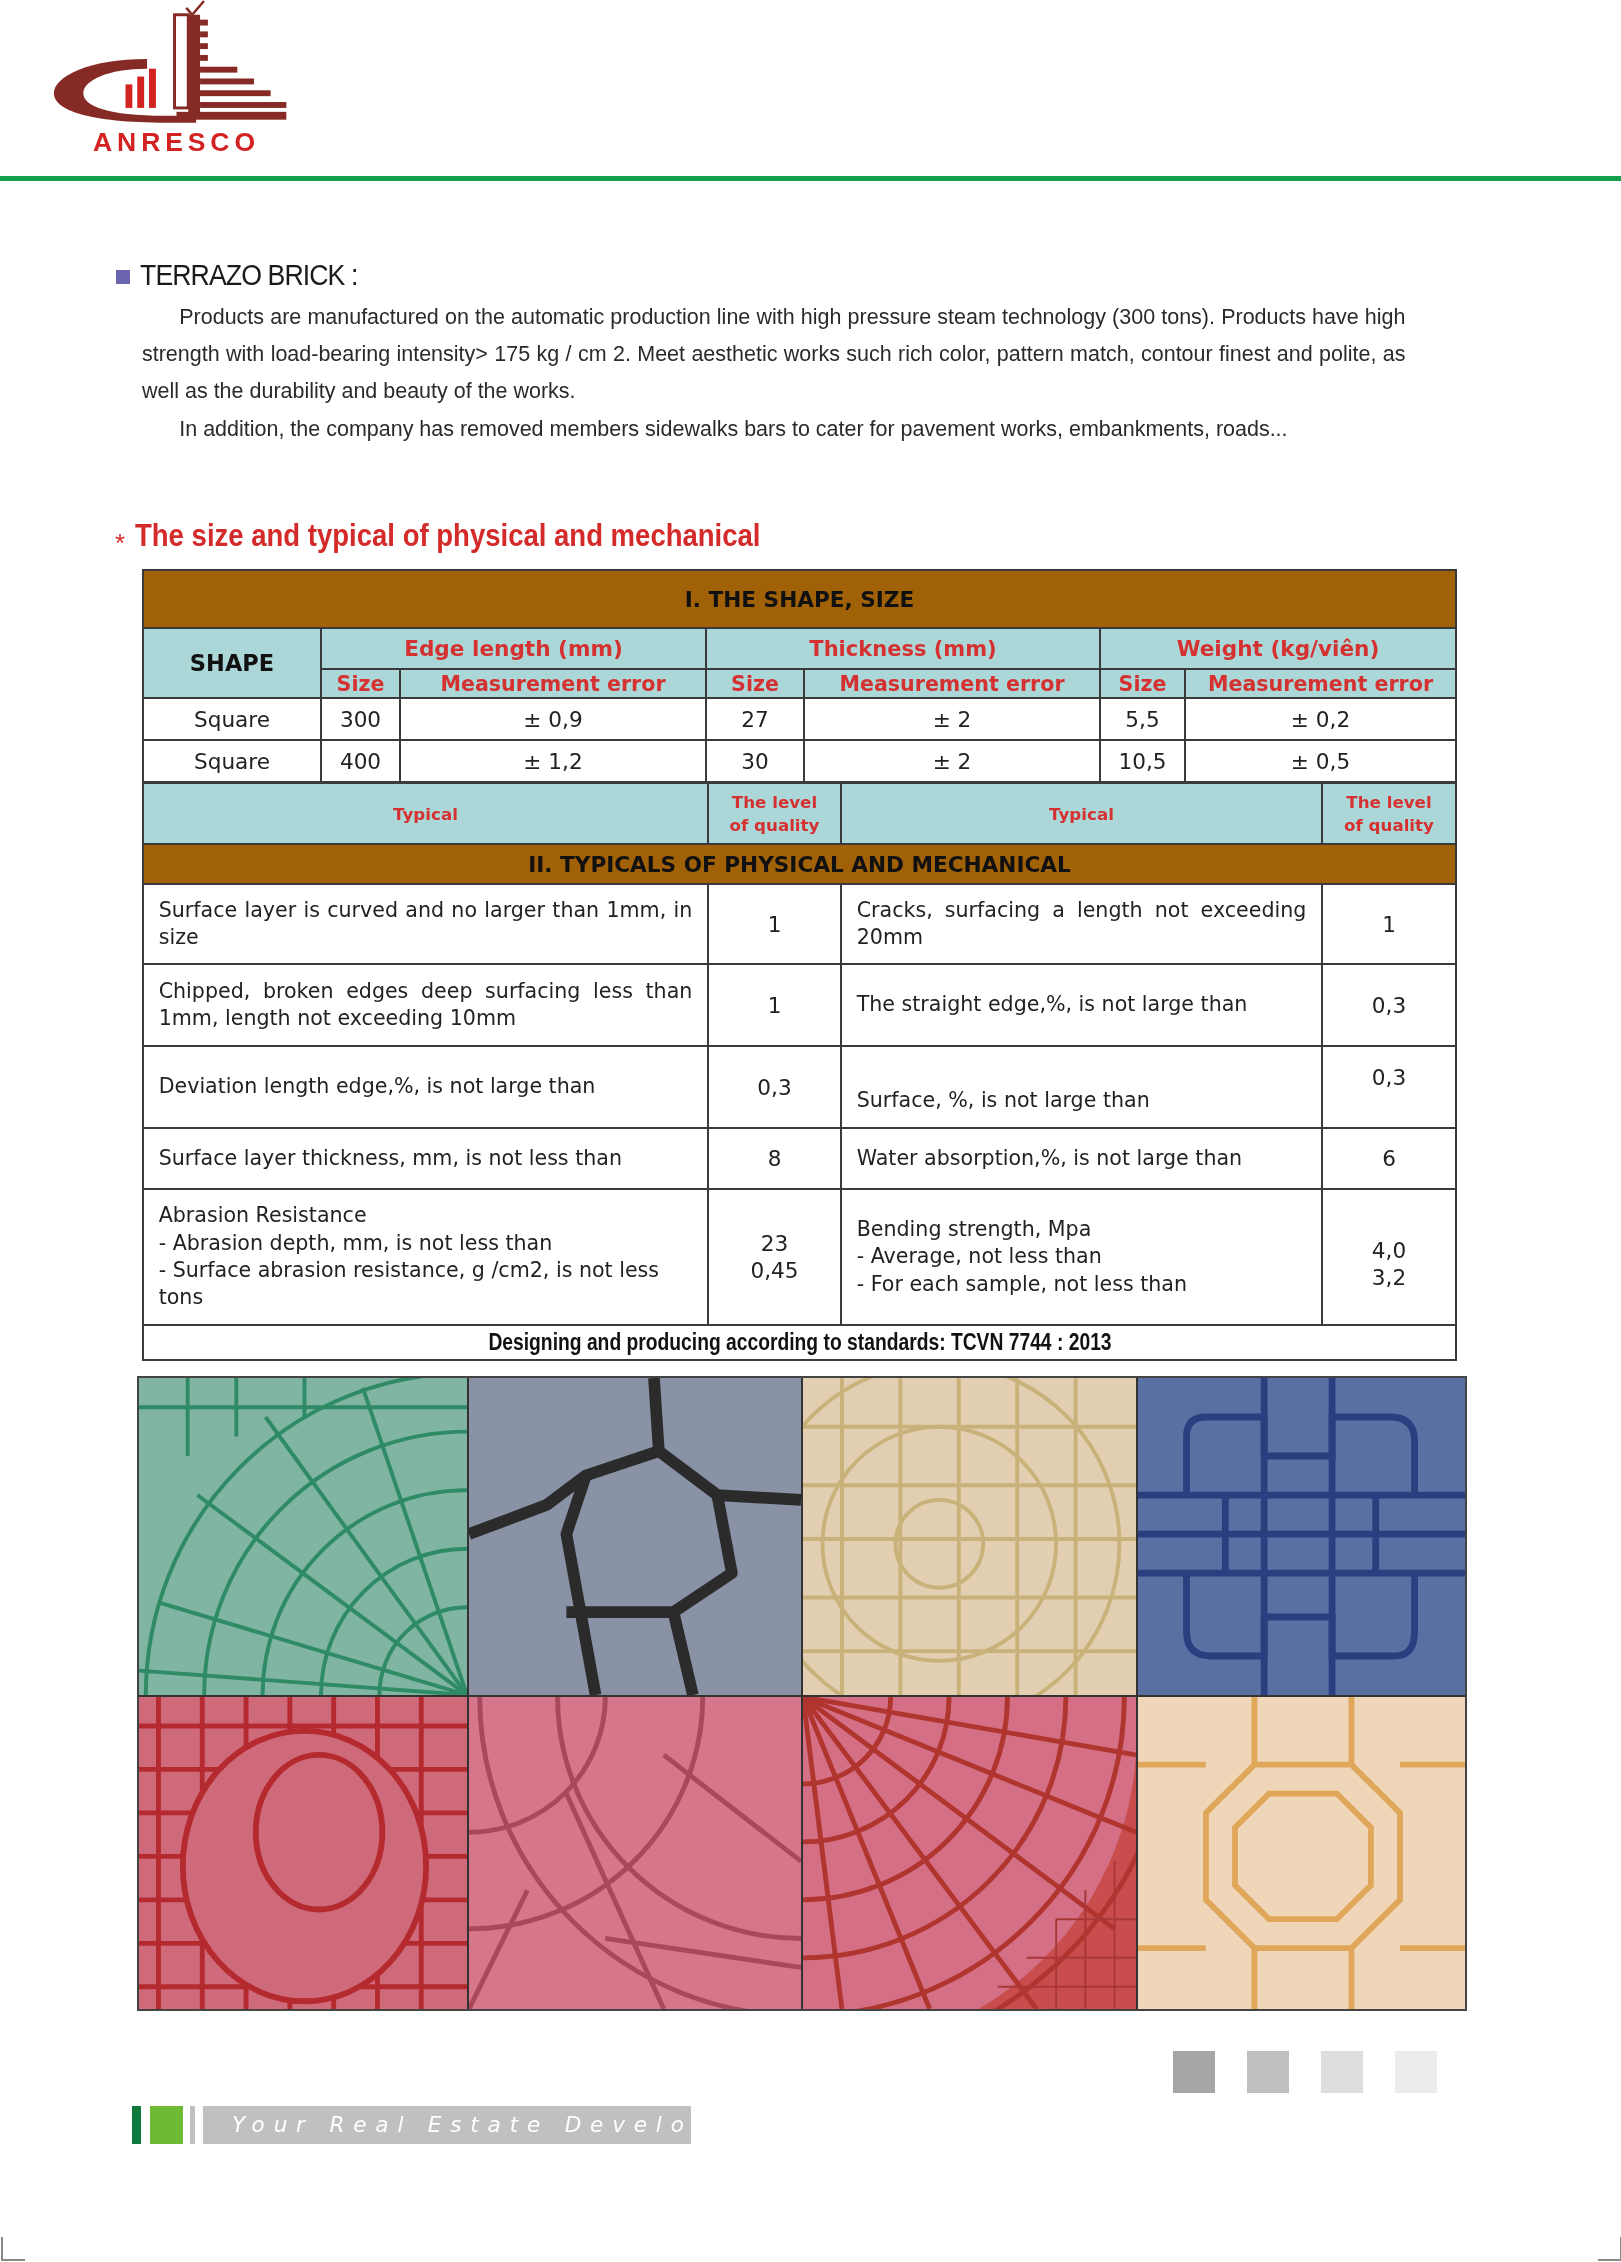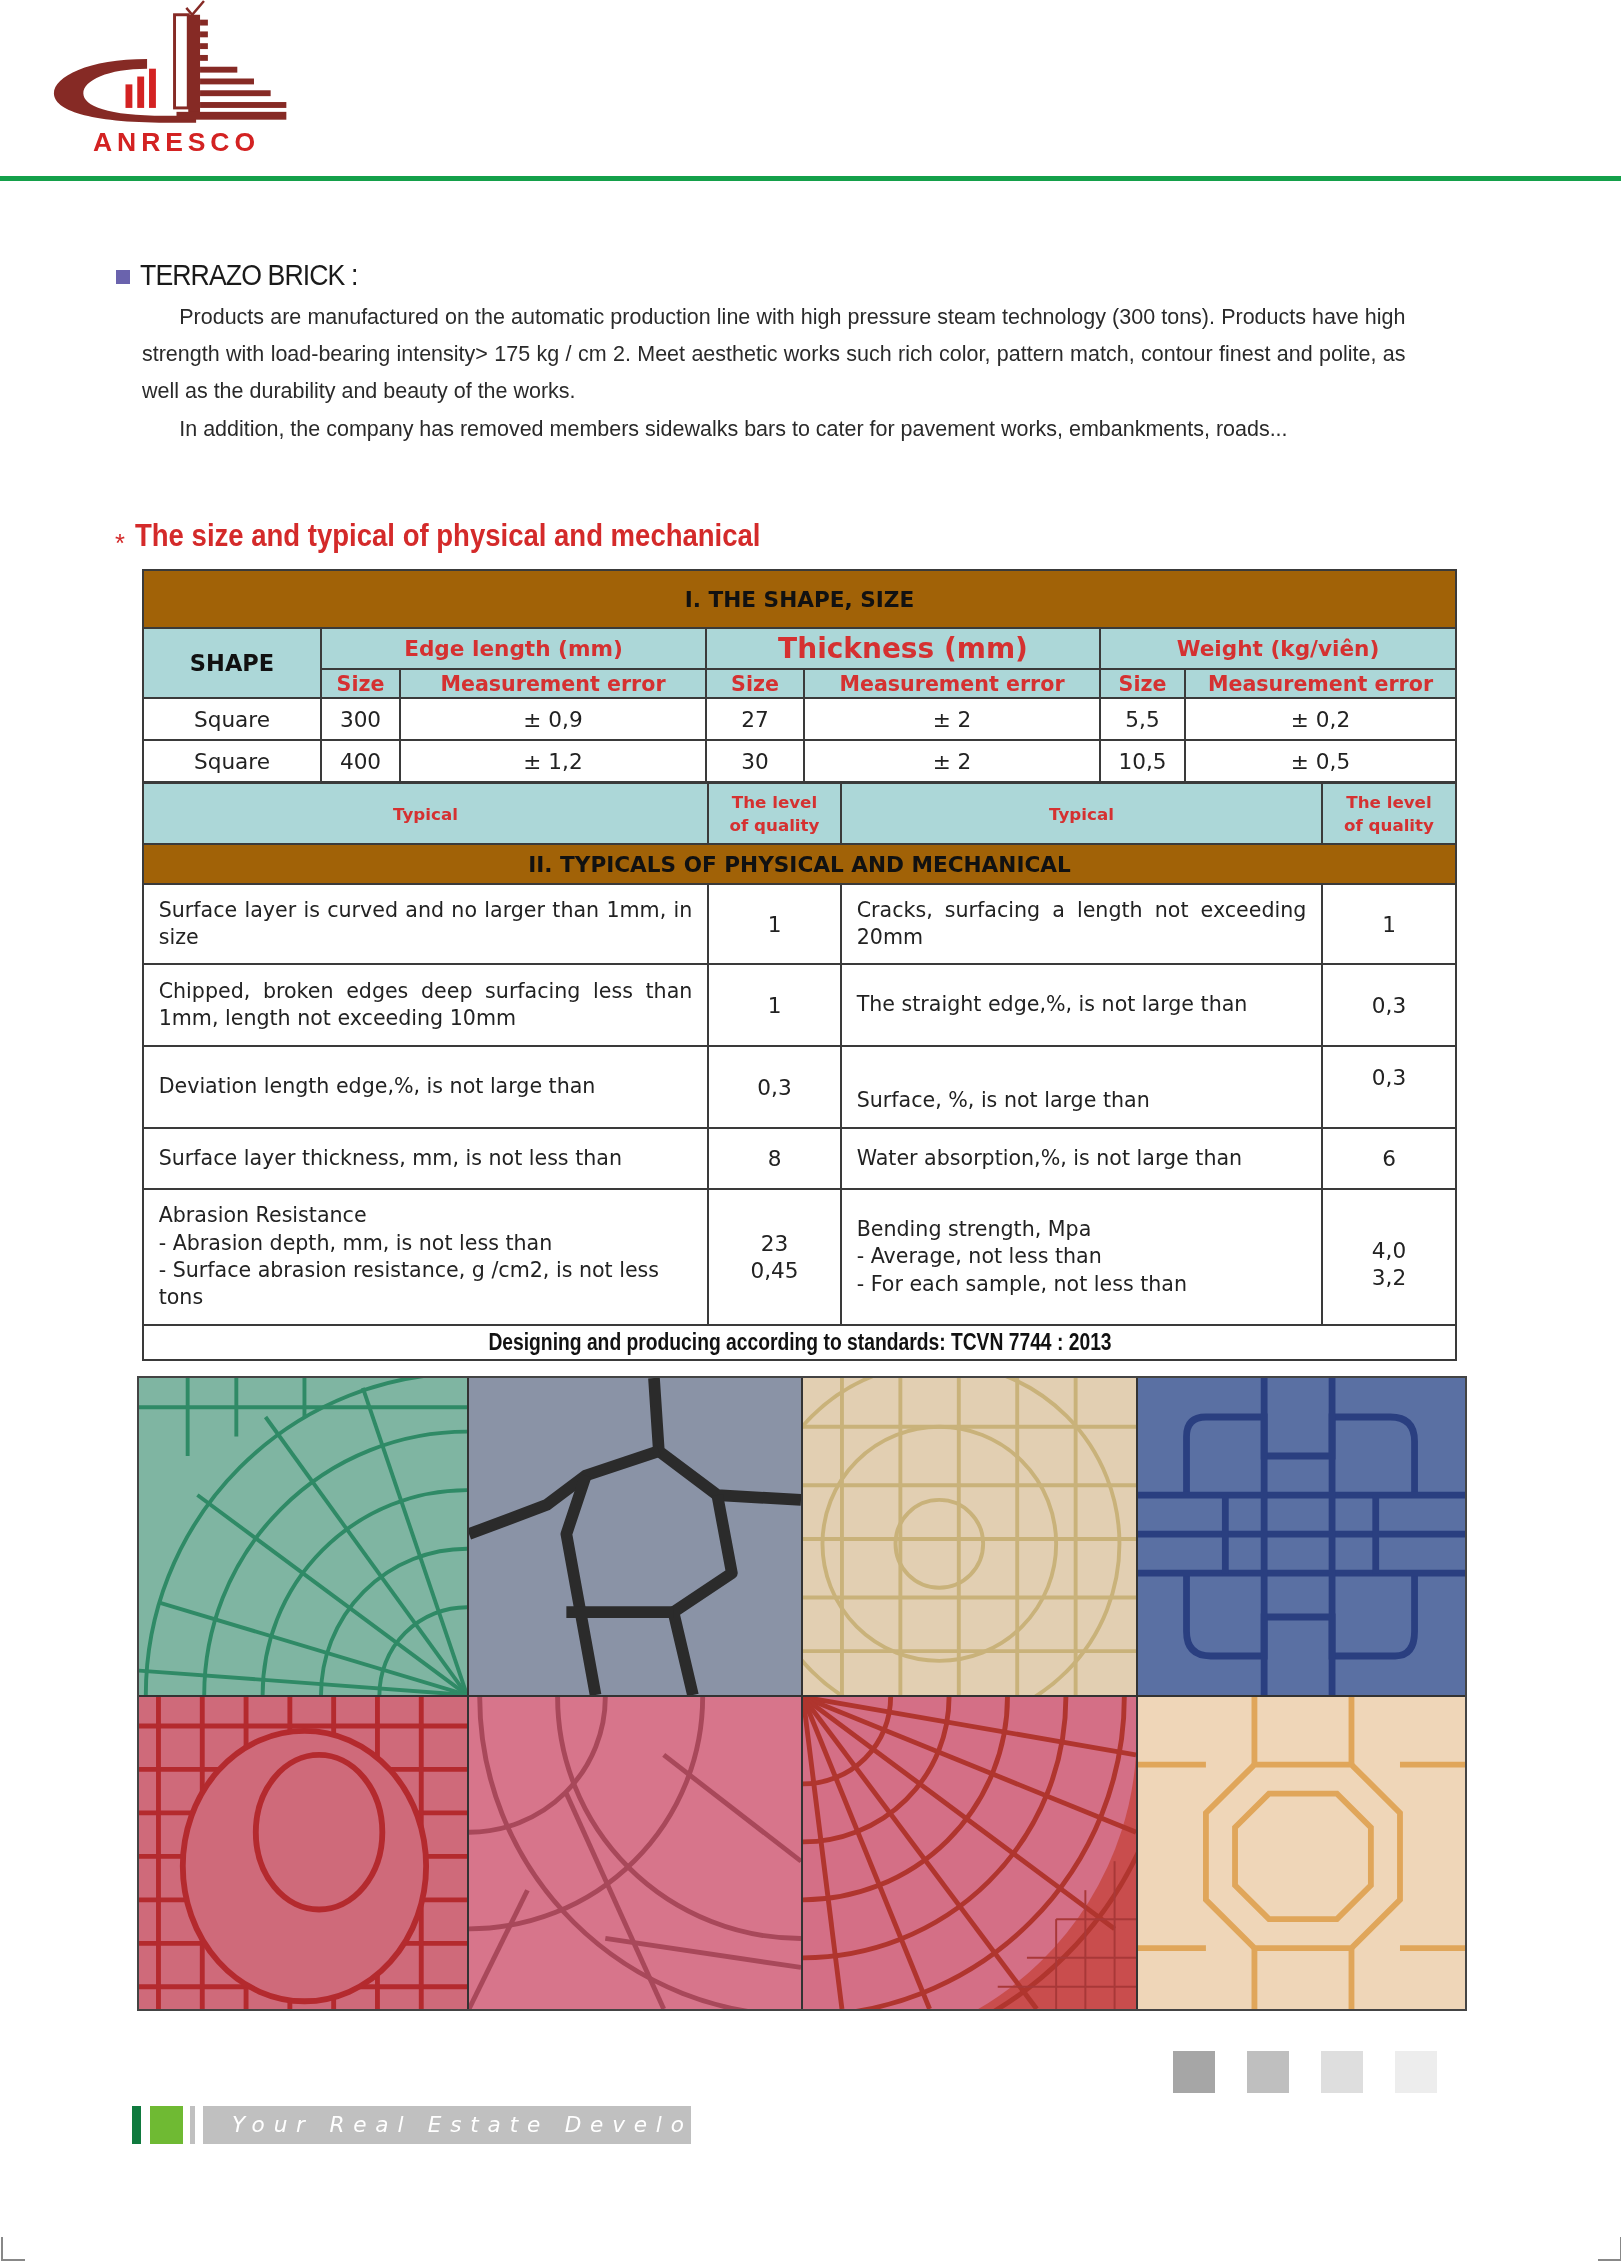--- a/index.html
+++ b/index.html
@@ -94,21 +94,21 @@
     <col style="width:85px">
       <col style="width:271px">
   </colgroup>
   <tbody>
       <tr style="height:58px">
     <td colspan="7" class="band">I. THE SHAPE, SIZE</td>
   </tr>
   <tr style="height:41px">
     <td rowspan="2" class="hdr blk" style="font-size:22.5px">SHAPE</td>
     <td colspan="2" class="hdr red" style="font-size:21.6px">Edge length (mm)</td>
-    <td colspan="2" class="hdr red" style="font-size:28px">Thickness (mm)</td>
+    <td colspan="2" class="hdr red" style="font-size:21px">Thickness (mm)</td>
     <td colspan="2" class="hdr red" style="font-size:21.6px">Weight (kg/viên)</td>
   </tr>
   <tr style="height:29px">
     <td class="hdr red" style="font-size:20.6px">Size</td>
     <td class="hdr red" style="font-size:20.6px">Measurement error</td>
     <td class="hdr red" style="font-size:20.6px">Size</td>
     <td class="hdr red" style="font-size:20.6px">Measurement error</td>
     <td class="hdr red" style="font-size:20.6px">Size</td>
     <td class="hdr red" style="font-size:20.6px">Measurement error</td>
   </tr>

